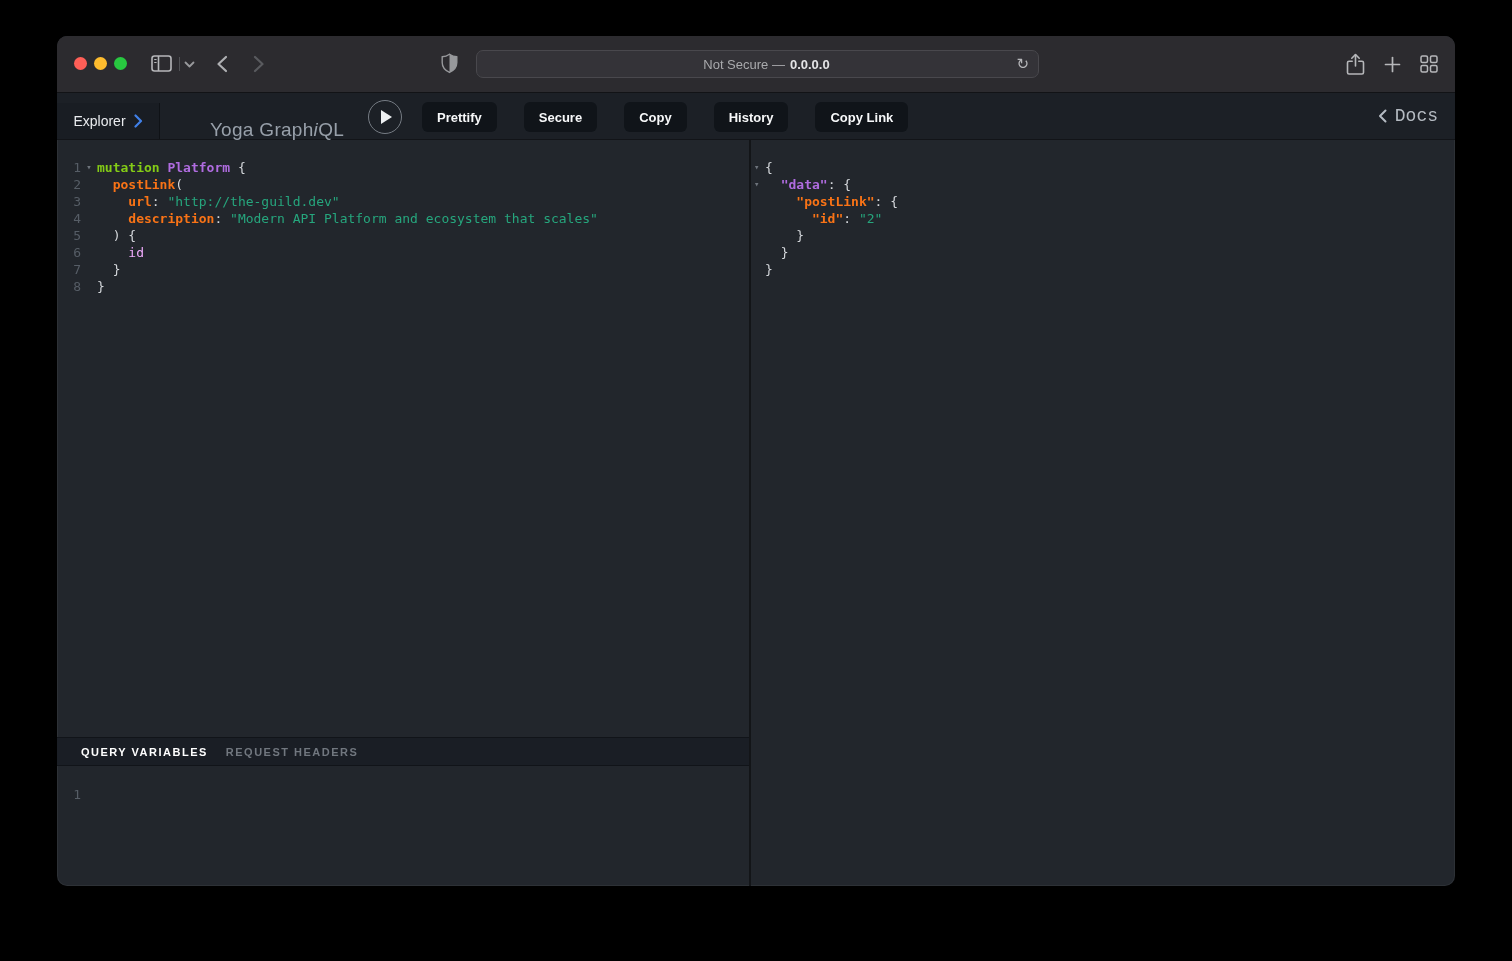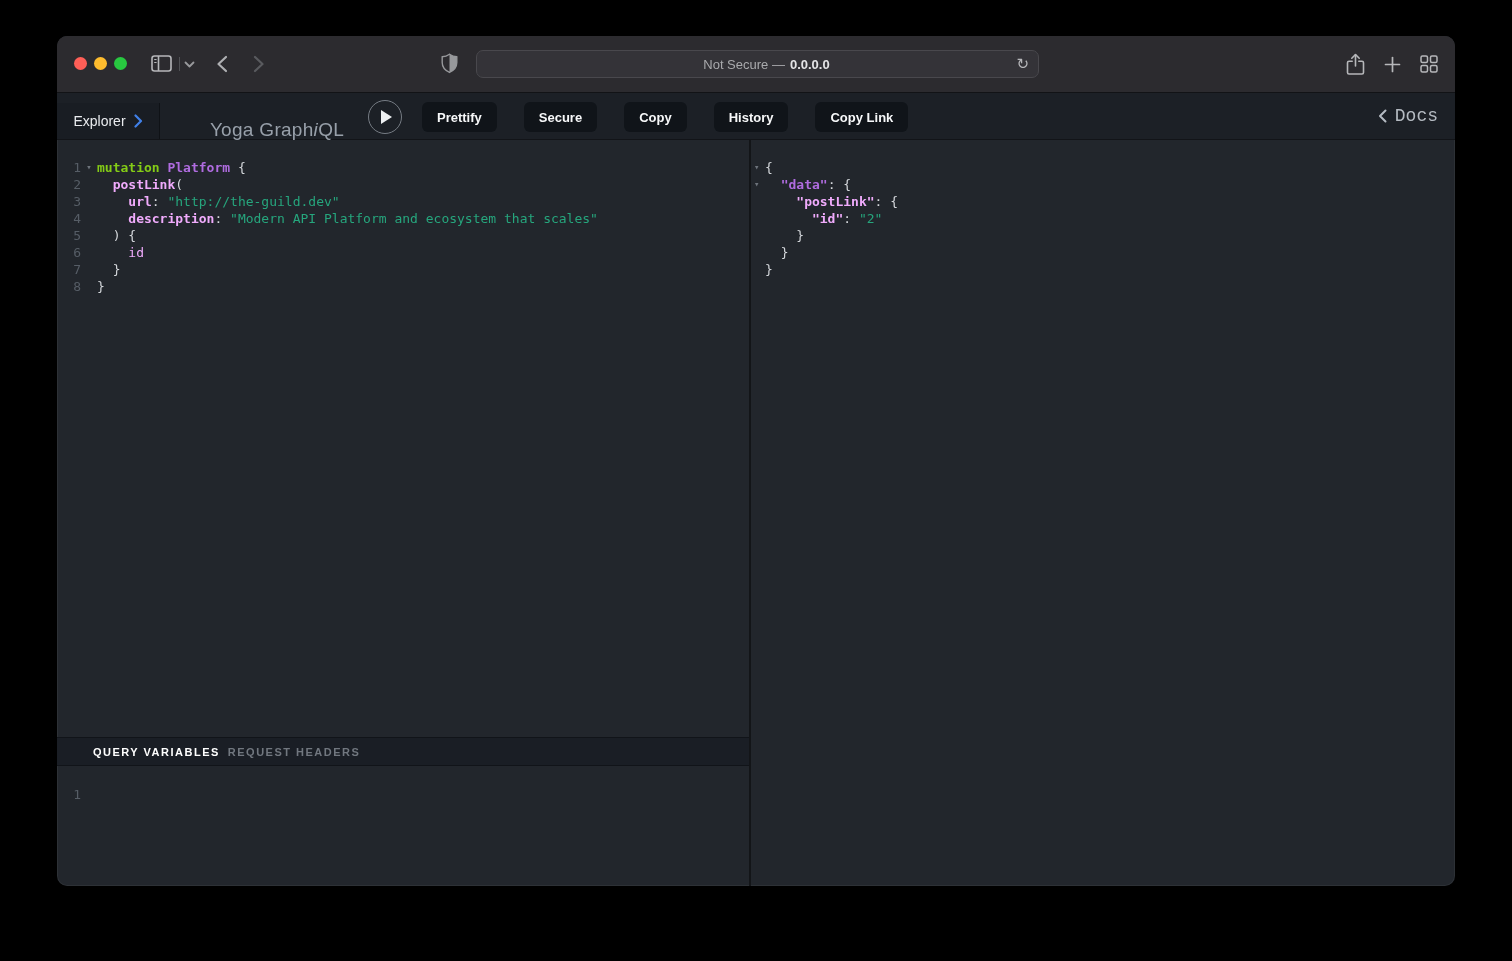--- a/index.html
+++ b/index.html
@@ -55,29 +55,29 @@
   .query-editor { flex:1; min-height:0; padding-top:19px; cursor:text; }
 
   .code-line { display:flex; height:17px; line-height:17px;
     font-family:"DejaVu Sans Mono", monospace; font-size:13px; }
   .ln { flex:0 0 24px; width:24px; text-align:right; color:#565d66; }
   .fold { flex:0 0 16px; width:16px; text-align:center; color:#6e747c; font-size:9px; }
   .rfold { flex:0 0 14px; width:14px; text-align:left; padding-left:3px; }
   .code { white-space:pre; }
   .tok-kw  { color:#84cc16; font-weight:bold; }
   .tok-def { color:#b06ce0; font-weight:bold; }
-  .tok-prop{ color:#f0abfc; font-weight:bold; }
+  .tok-prop{ color:#f97316; font-weight:bold; }
   .tok-attr{ color:#f0abfc; }
   .tok-str { color:#26a67d; }
   .tok-pu  { color:#d5d8dc; }
 
   
   .vars-tabs { flex:0 0 29px; background:#1a1e25; border-top:1px solid #111419;
     border-bottom:1px solid #111419; display:flex; align-items:center;
-    padding-left:36px; gap:8px; }
+    padding-left:24px; gap:18px; }
   .vars-tab { font-size:11px; font-weight:bold; letter-spacing:1.5px;
     color:#71777f; cursor:pointer; }
   .vars-tab.active { color:#ffffff; }
   .vars-editor { flex:0 0 120px; padding-top:20px; cursor:text; }
 
   svg { display:block; }
 </style>
 </head>
 <body>
 

